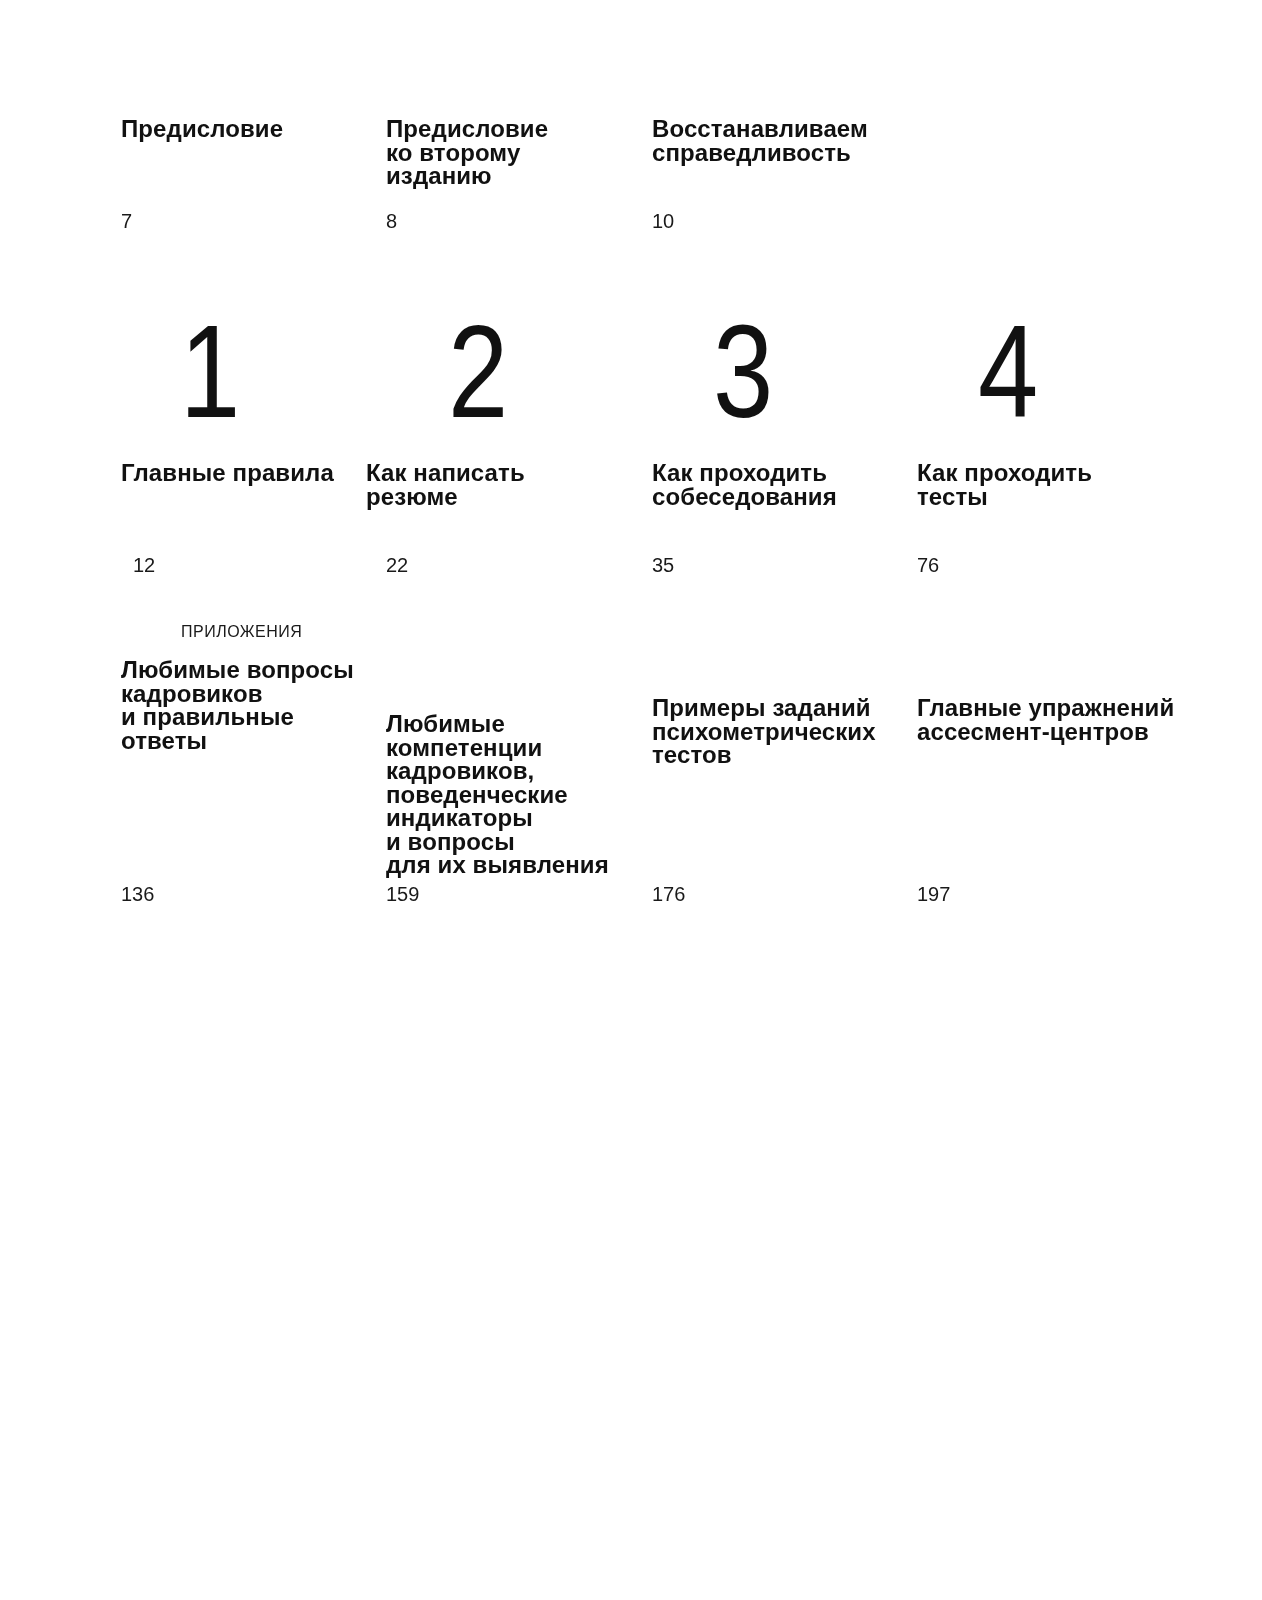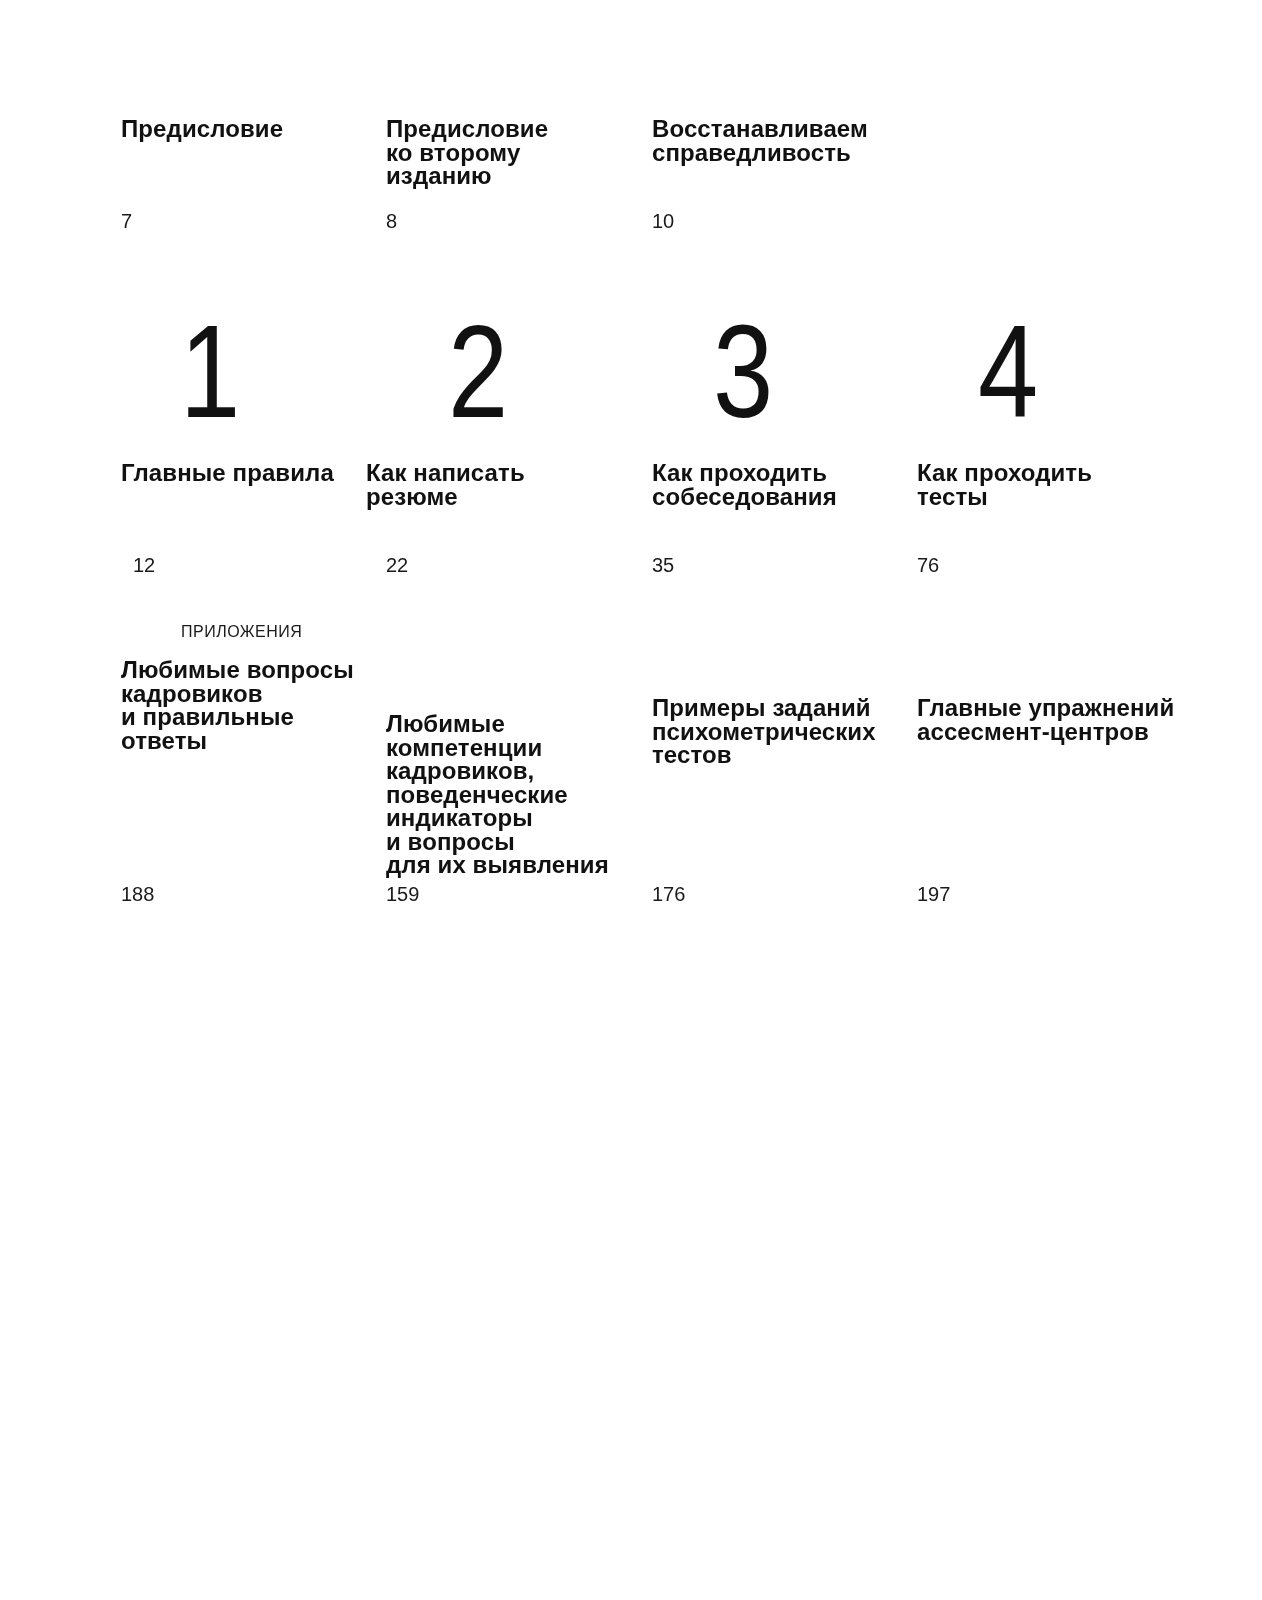--- a/index.html
+++ b/index.html
@@ -66,21 +66,21 @@
 <div class="col page" style="left:917px; top:554px;">76</div>
 
 <div class="appendix-label">ПРИЛОЖЕНИЯ</div>
 
 <div class="col" style="left:121px; top:658px;">
   <div class="title">Любимые вопросы
 кадровиков
 и правильные
 ответы</div>
 </div>
-<div class="col page" style="left:121px; top:883px;">188</div>
+<div class="col page" style="left:121px; top:883px;">136</div>
 
 <div class="col" style="left:386px; top:696px;margin-top:16px;">
   <div class="title">Любимые
 компетенции
 кадровиков,
 поведенческие
 индикаторы
 и вопросы
 для их выявления</div>
 </div>

